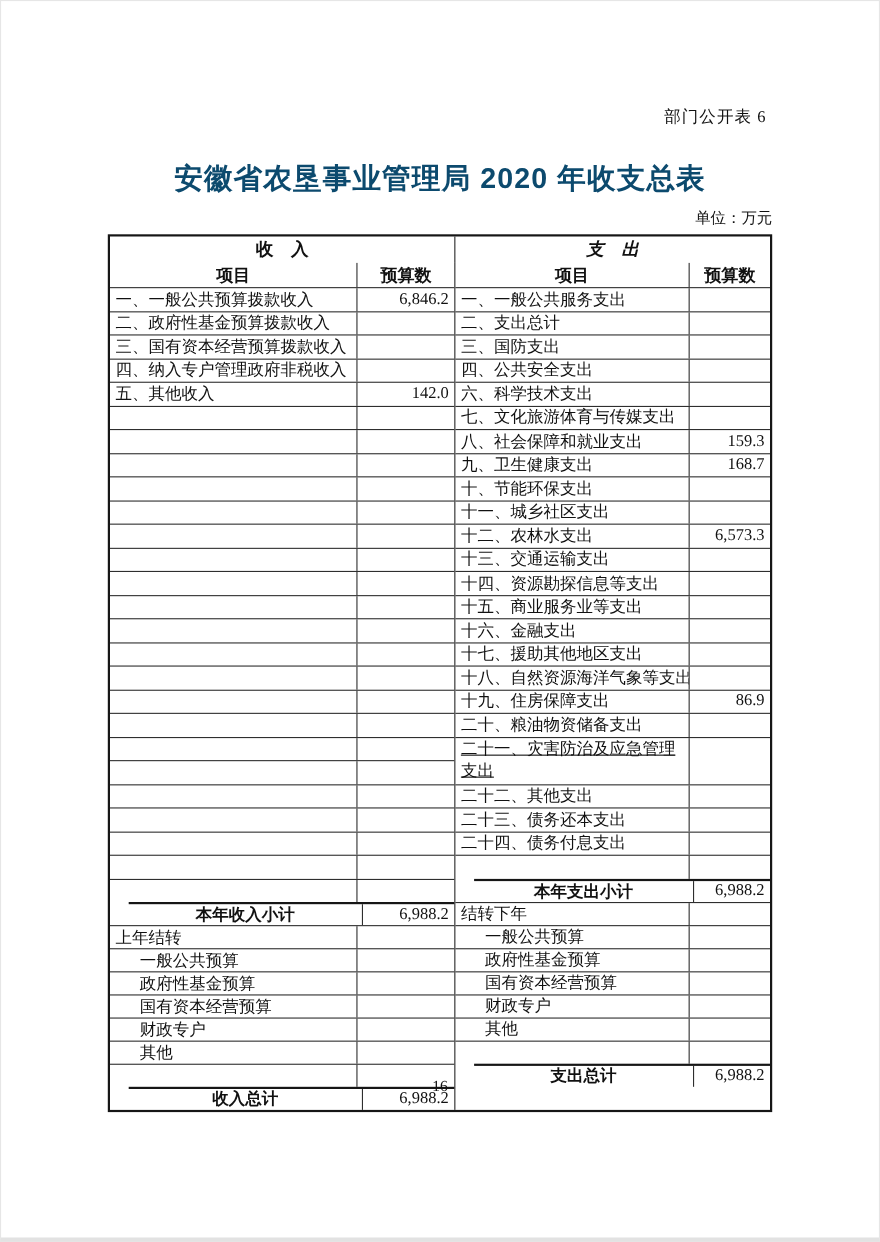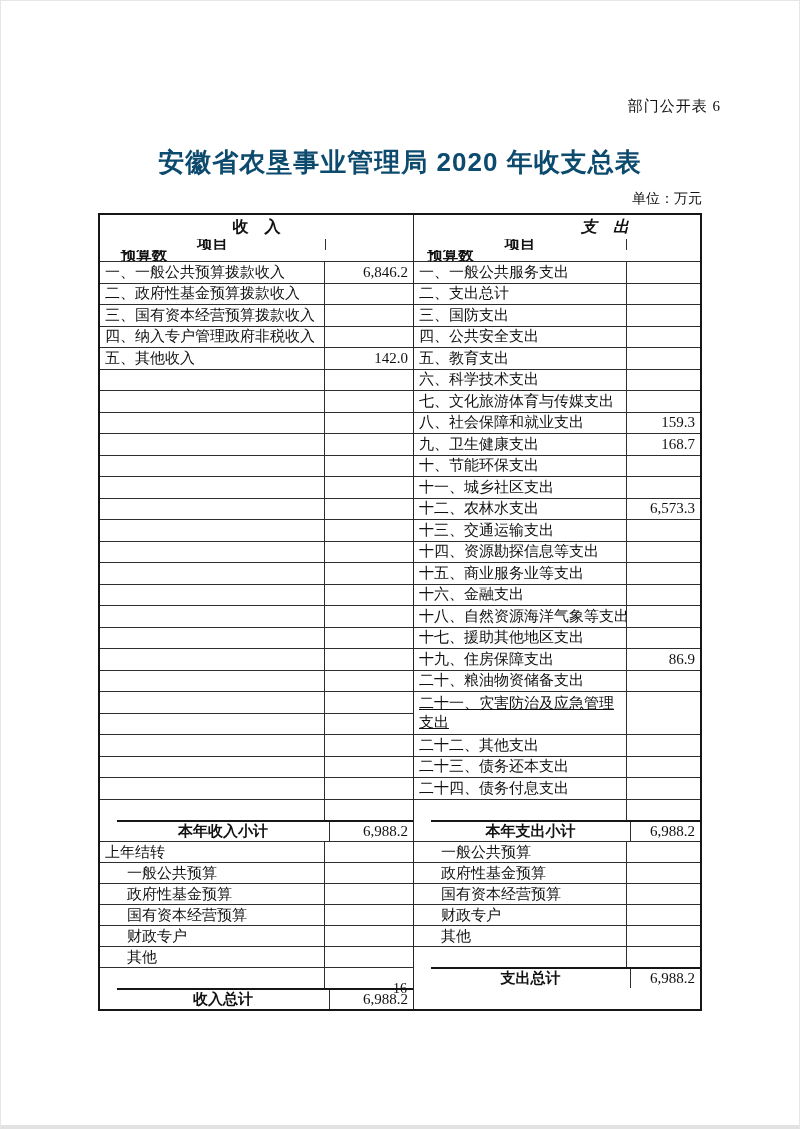--- a/index.html
+++ b/index.html
@@ -6,46 +6,46 @@
   body{
     width:800px;height:1129px;position:relative;background:#ffffff;
     font-family:"Liberation Serif","DejaVu Serif",serif;color:#111;
     overflow:hidden;
   }
   .page{
     position:absolute;inset:0;background:#ffffff;
     border:1px solid #e6e6e6;border-bottom:4px solid #e2e2e2;box-sizing:border-box;
   }
   .doc-label{
-    position:absolute;top:96px;right:78px;font-size:15px;letter-spacing:1px;
+    position:absolute;top:96px;right:102px;font-size:15px;letter-spacing:1px;
   }
   .page-title{
     position:absolute;top:144px;left:0;width:100%;text-align:center;
     font-size:26px;font-weight:bold;letter-spacing:1px;
     font-family:"Liberation Sans","DejaVu Sans",sans-serif;color:#0c4a6e;
   }
   .unit-note{
     position:absolute;top:189px;right:97px;font-size:14px;
   }
   .budget-table{
     position:absolute;left:97px;top:212px;width:604px;height:798px;
     border:2px solid #161616;box-sizing:border-box;background:#fff;
     display:flex;flex-direction:column;
   }
-  .sec-row{display:flex;height:24px;flex:none;gap:48px;}
+  .sec-row{display:flex;height:24px;flex:none;}
   .sec{display:flex;align-items:center;justify-content:center;
     font-weight:bold;font-size:16px;box-sizing:border-box;flex:none;}
   .sec-left{width:314px;border-right:1px solid #262626;}
   .sec-right{width:286px;font-style:italic;}
   .cols{display:flex;flex:1;}
   .col{display:flex;flex-direction:column;box-sizing:border-box;flex:none;}
   .col-left{width:314px;border-right:1px solid #262626;}
   .col-right{width:286px;}
   .row{display:flex;height:21.5px;border-top:1px solid #2e2e2e;box-sizing:border-box;flex:none;}
-  .row:first-child{border-top:none;flex-direction:column;}
+  .row:first-child{border-top:none;}
   .cell{display:flex;align-items:center;box-sizing:border-box;font-size:15px;overflow:hidden;}
   .lbl{border-right:1px solid #2e2e2e;padding-left:5px;white-space:nowrap;}
   .val{justify-content:flex-end;padding-right:5px;}
   .col-left .lbl{width:226px;}
   .col-left .val{width:88px;}
   .col-right .lbl{width:213px;}
   .col-right .val{width:73px;}
   .row.head{height:22px;}
   .row.head .cell{justify-content:center;padding:0;font-weight:bold;font-size:15.5px;}
   .row.tall{height:43px;text-decoration:underline;}
@@ -236,24 +236,20 @@
           </div>
           <div class="row item">
             <div class="cell lbl">三、国防支出</div>
             <div class="cell val"></div>
           </div>
           <div class="row item">
             <div class="cell lbl">四、公共安全支出</div>
             <div class="cell val"></div>
           </div>
           <div class="row item">
-            <div class="cell lbl">五、教育支出</div>
-            <div class="cell val"></div>
-          </div>
-          <div class="row item">
             <div class="cell lbl">六、科学技术支出</div>
             <div class="cell val"></div>
           </div>
           <div class="row item">
             <div class="cell lbl">七、文化旅游体育与传媒支出</div>
             <div class="cell val"></div>
           </div>
           <div class="row item">
             <div class="cell lbl">八、社会保障和就业支出</div>
             <div class="cell val">159.3</div>
@@ -284,25 +280,25 @@
           </div>
           <div class="row item">
             <div class="cell lbl">十五、商业服务业等支出</div>
             <div class="cell val"></div>
           </div>
           <div class="row item">
             <div class="cell lbl">十六、金融支出</div>
             <div class="cell val"></div>
           </div>
           <div class="row item">
+            <div class="cell lbl">十七、援助其他地区支出</div>
+            <div class="cell val"></div>
+          </div>
+          <div class="row item">
             <div class="cell lbl">十八、自然资源海洋气象等支出</div>
-            <div class="cell val"></div>
-          </div>
-          <div class="row item">
-            <div class="cell lbl">十七、援助其他地区支出</div>
             <div class="cell val"></div>
           </div>
           <div class="row item">
             <div class="cell lbl">十九、住房保障支出</div>
             <div class="cell val">86.9</div>
           </div>
           <div class="row item">
             <div class="cell lbl">二十、粮油物资储备支出</div>
             <div class="cell val"></div>
           </div>
@@ -323,20 +319,24 @@
             <div class="cell val"></div>
           </div>
           <div class="row blank">
             <div class="cell lbl"></div>
             <div class="cell val"></div>
           </div>
           <div class="row subtotal">
             <div class="cell lbl">本年支出小计</div>
             <div class="cell val">6,988.2</div>
           </div>
+          <div class="row plain">
+            <div class="cell lbl">结转下年</div>
+            <div class="cell val"></div>
+          </div>
           <div class="row sub">
             <div class="cell lbl">一般公共预算</div>
             <div class="cell val"></div>
           </div>
           <div class="row sub">
             <div class="cell lbl">政府性基金预算</div>
             <div class="cell val"></div>
           </div>
           <div class="row sub">
             <div class="cell lbl">国有资本经营预算</div>

